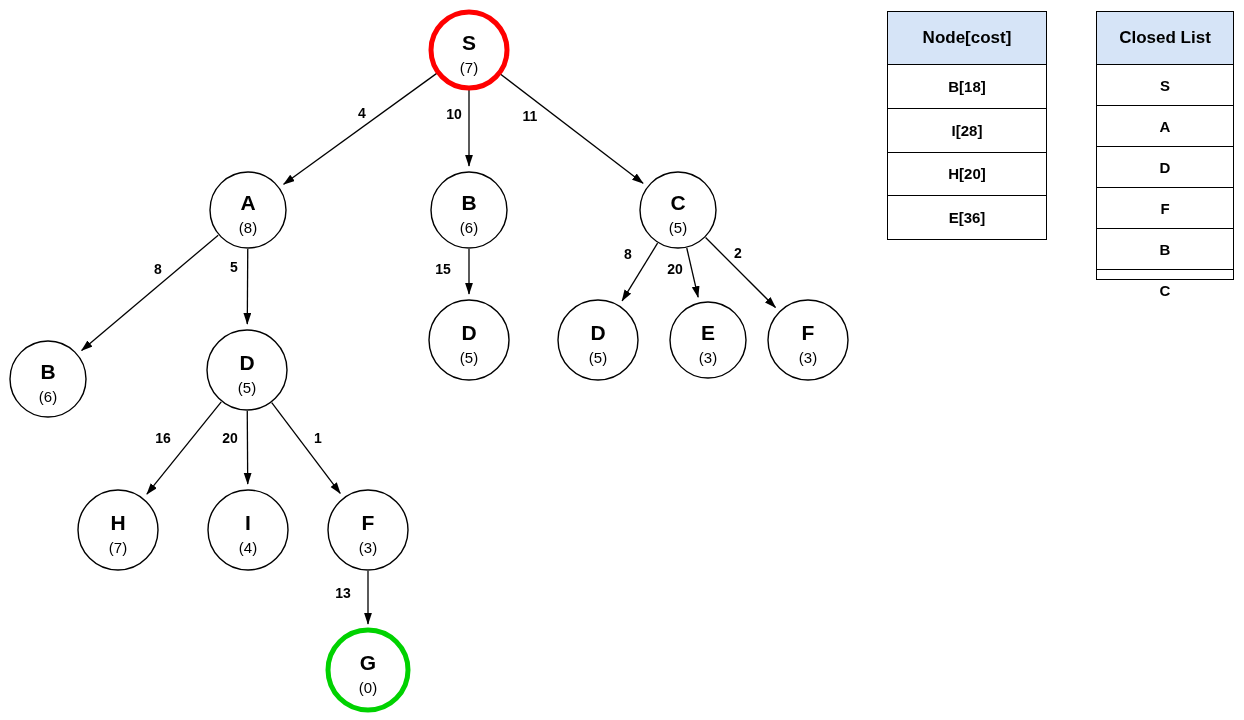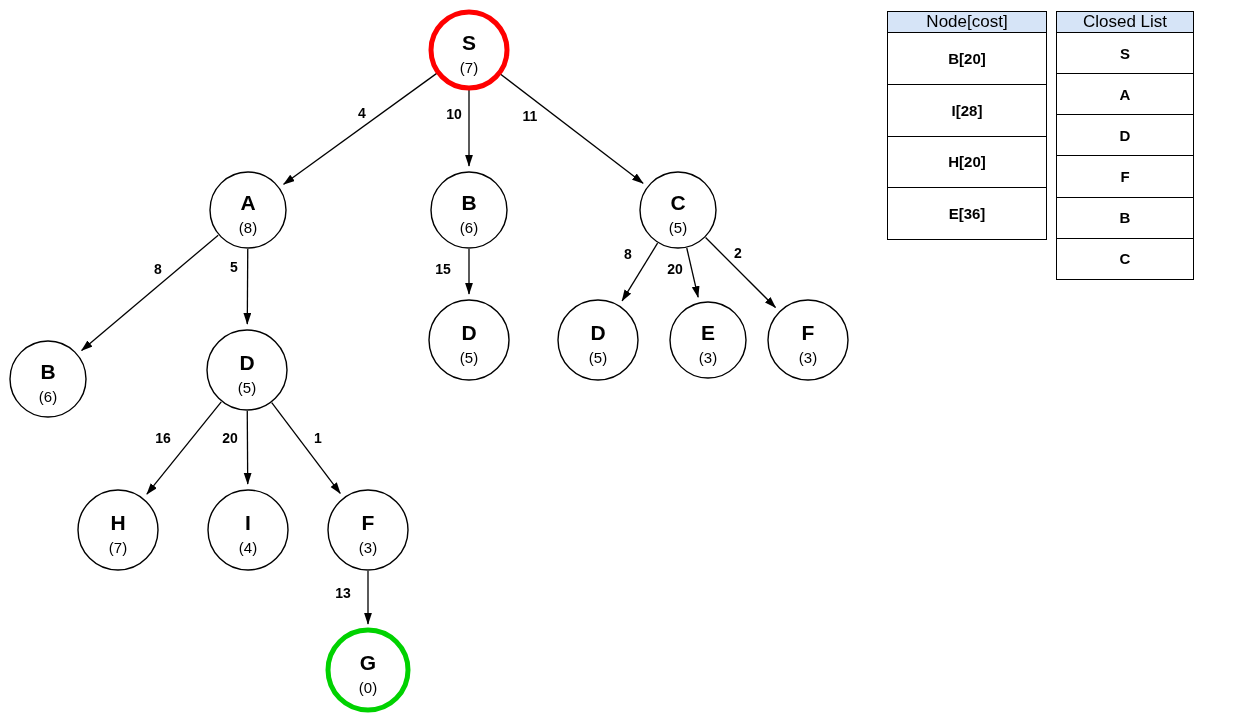--- a/index.html
+++ b/index.html
@@ -72,24 +72,24 @@
   .panel table {
     border-collapse: collapse;
     width: 100%;
     height: 100%;
   }
   .panel th {
     background: #d6e4f7;
     border-bottom: 1.5px solid #000000;
     font-family: "Liberation Sans", sans-serif;
     font-size: 17px;
-    font-weight: normal;
+    font-weight: bold;
     color: #000000;
     text-align: center;
-    padding: 0;
+    padding: 16px;
     height: 16px;
   }
   .panel td {
     border-bottom: 1.2px solid #000000;
     font-family: "Liberation Sans", sans-serif;
     font-size: 15px;
     font-weight: bold;
     color: #000000;
     text-align: center;
     padding: 0;
@@ -99,21 +99,21 @@
     border-bottom: none;
     margin-top: 36px;
   }
   #open-list-panel {
     left: 887px;
     top: 11px;
     width: 160px;
     height: 229px;
   }
   #closed-list-panel {
-    left: 1056px;
+    left: 1096px;
     top: 11px;
     width: 138px;
     height: 269px;
   }
 </style>
 </head>
 <body>
 
 <svg id="graph-canvas" viewBox="0 0 1244 720" xmlns="http://www.w3.org/2000/svg">
   <defs>
@@ -227,21 +227,21 @@
 
 <div class="panel" id="open-list-panel">
   <table>
     <thead>
       <tr>
         <th>Node[cost]</th>
       </tr>
     </thead>
     <tbody id="open-list-body">
         <tr>
-          <td>B[20]</td>
+          <td>B[18]</td>
         </tr>
         <tr>
           <td>I[28]</td>
         </tr>
         <tr>
           <td>H[20]</td>
         </tr>
         <tr>
           <td>E[36]</td>
         </tr>

